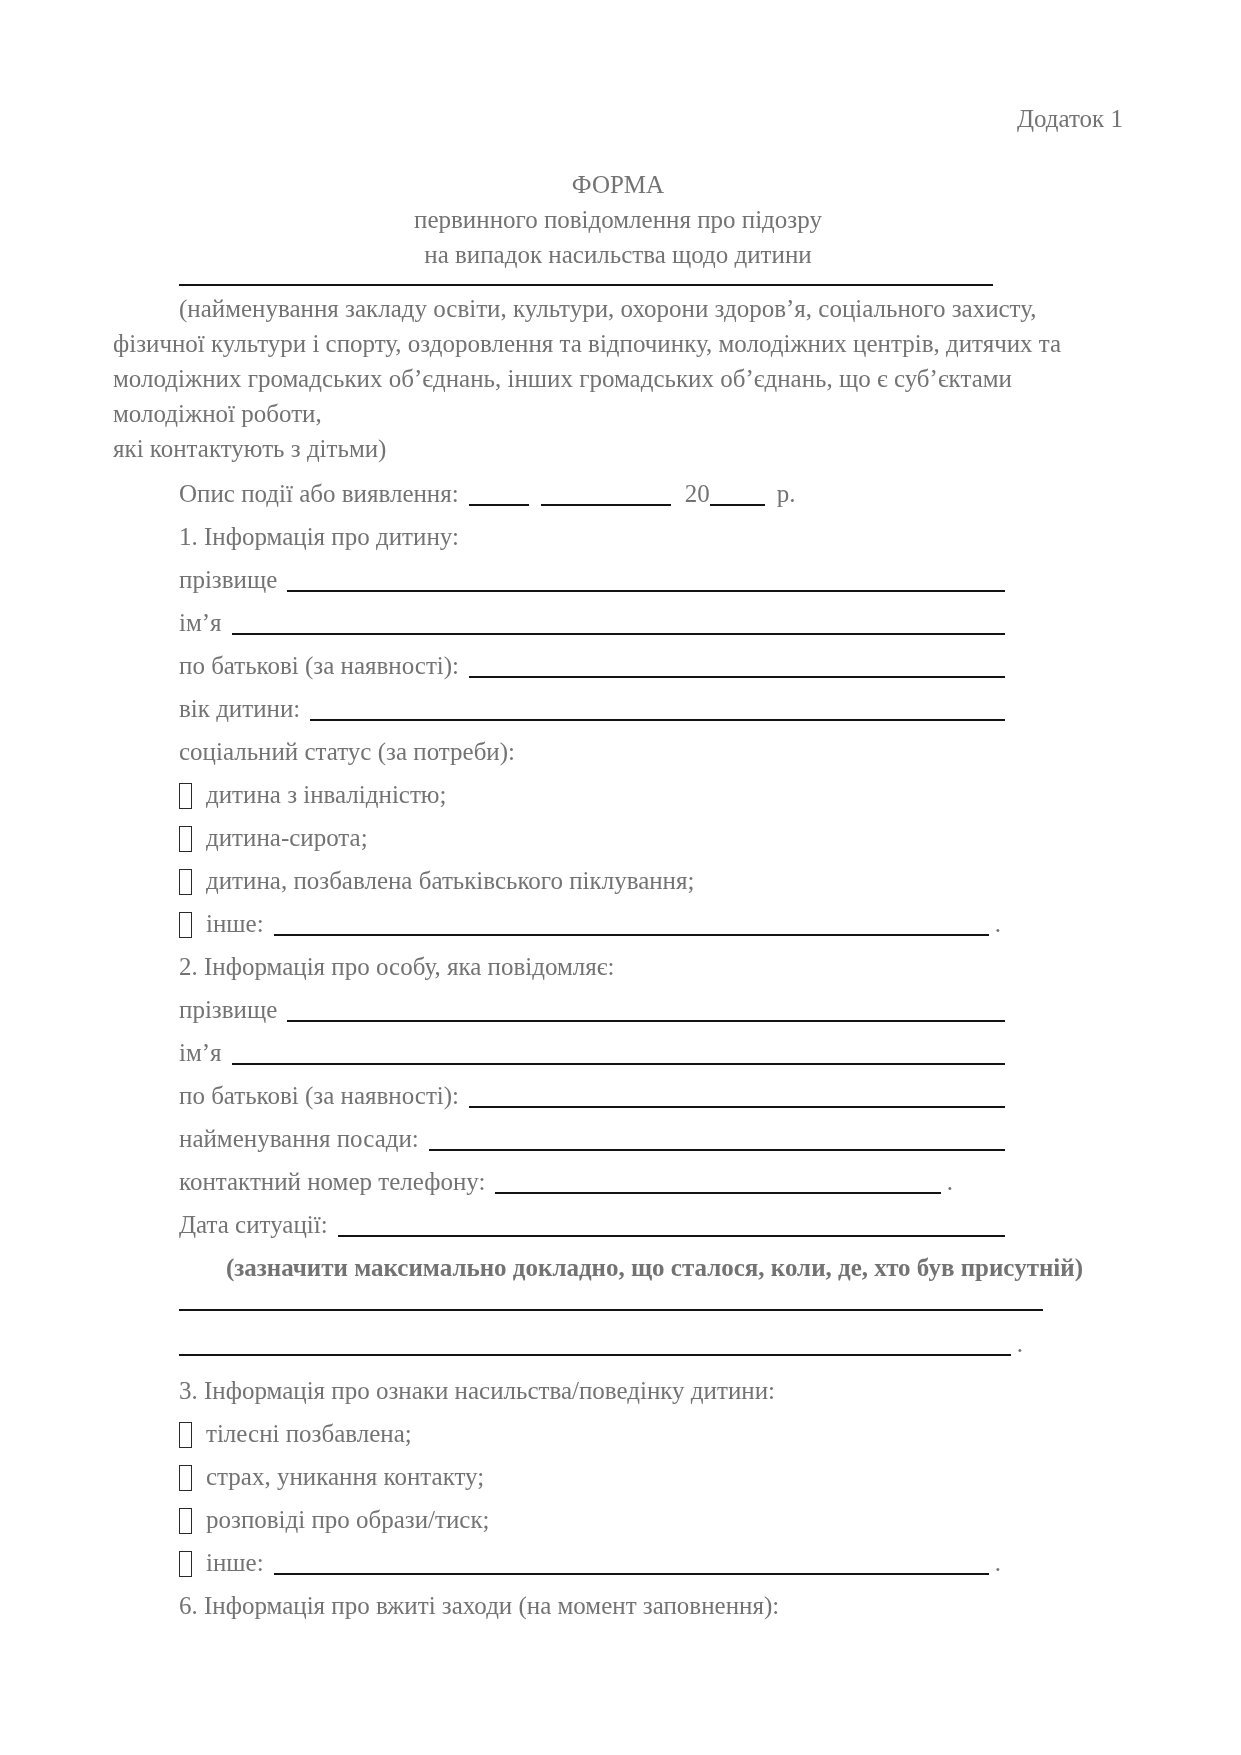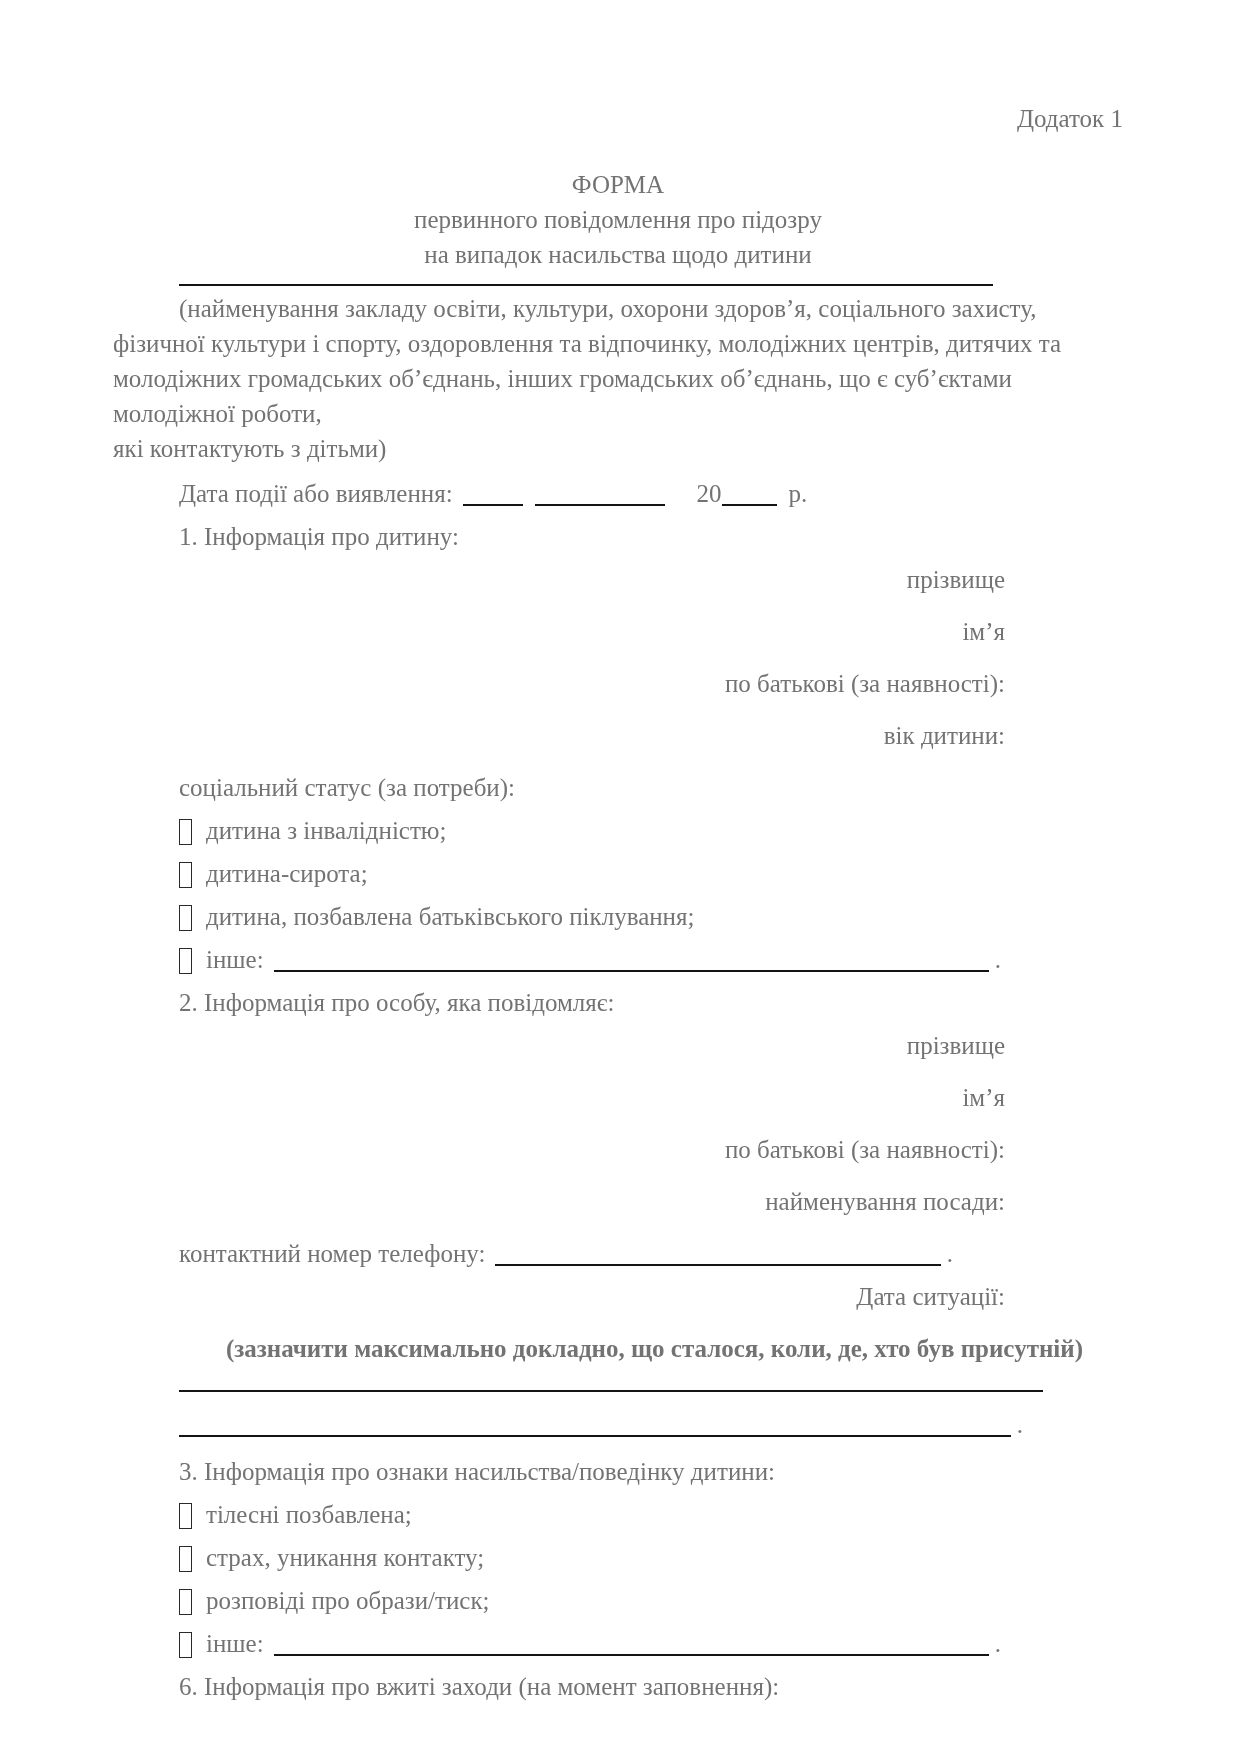--- a/index.html
+++ b/index.html
@@ -36,31 +36,31 @@
   .line {
     display: inline-block;
     border-bottom: 2px solid #141414;
     height: 2px;
     margin-bottom: 5px;
   }
   .fill { flex: 1 1 auto; margin-left: 10px; }
   .w60  { width: 60px;  margin-left: 10px; }
   .w130 { width: 130px; margin-left: 12px; }
   .w55  { width: 55px; }
-  .yp { margin-left: 32px; }
+  .yp { margin-left: 14px; }
   .ys { margin-left: 12px; }
   .org-underline { margin-right: 130px; margin-bottom: 0; }
   .org-underline .fill { margin-left: 0; }
   .org-caption {
     margin: 0 0 10px 0;
     line-height: 35px;
     text-indent: 66px;
   }
   .org-caption .last { display: block; text-indent: 0; }
-  .field { margin-right: 118px; flex-direction: column; }
+  .field { margin-right: 118px; }
   .field-short { margin-right: 170px; }
   .other-row { margin-right: 122px; }
   .checkbox {
     display: inline-block;
     width: 13px;
     height: 26px;
     border: 1.5px solid #2a2a2a;
     box-sizing: border-box;
     margin: 0 14px 3px 0;
     flex: 0 0 auto;
@@ -94,21 +94,21 @@
   <div class="row indent org-underline">
     <span class="line fill"></span>
   </div>
 
   <p class="org-caption">
     <span>(найменування закладу освіти, культури, охорони здоров’я, соціального захисту, фізичної культури і спорту, оздоровлення та відпочинку, молодіжних центрів, дитячих та молодіжних громадських об’єднань, інших громадських об’єднань, що є суб’єктами молодіжної роботи,</span>
     <span class="last">які контактують з дітьми)</span>
   </p>
 
   <div class="row indent">
-    <span>Дата події або виявлення:</span>
+    <span>Опис події або виявлення:</span>
     <span class="line w60"></span>
     <span class="line w130"></span>
     <span class="yp">20</span>
     <span class="line w55"></span>
     <span class="ys">р.</span>
   </div>
 
   <div class="row indent">
     <span>1. Інформація про дитину:</span>
   </div>

